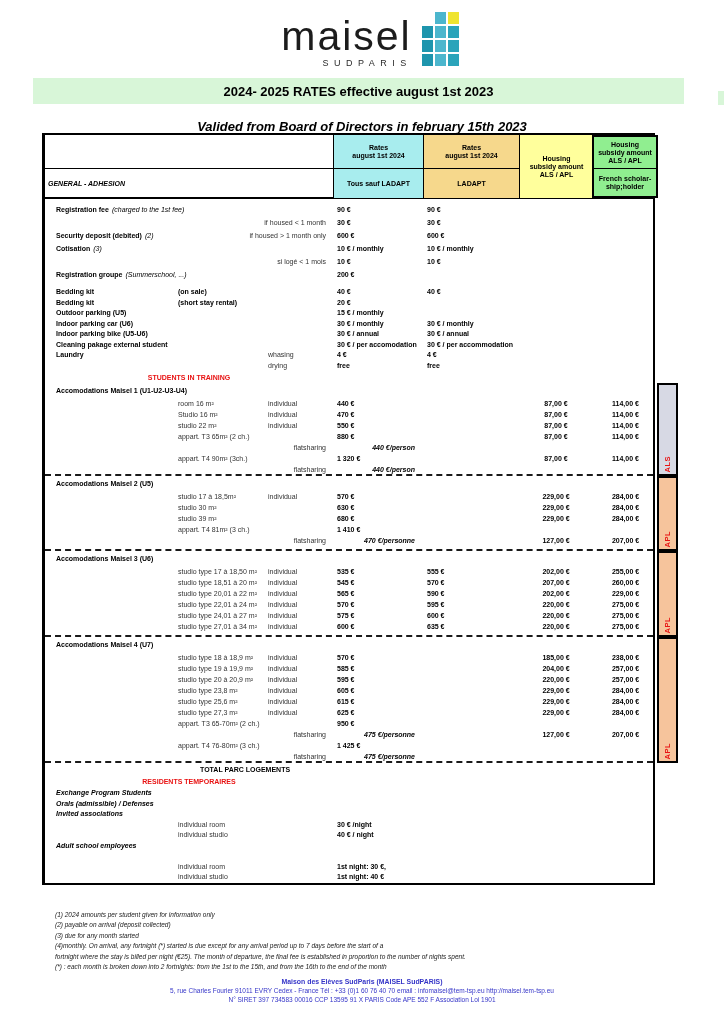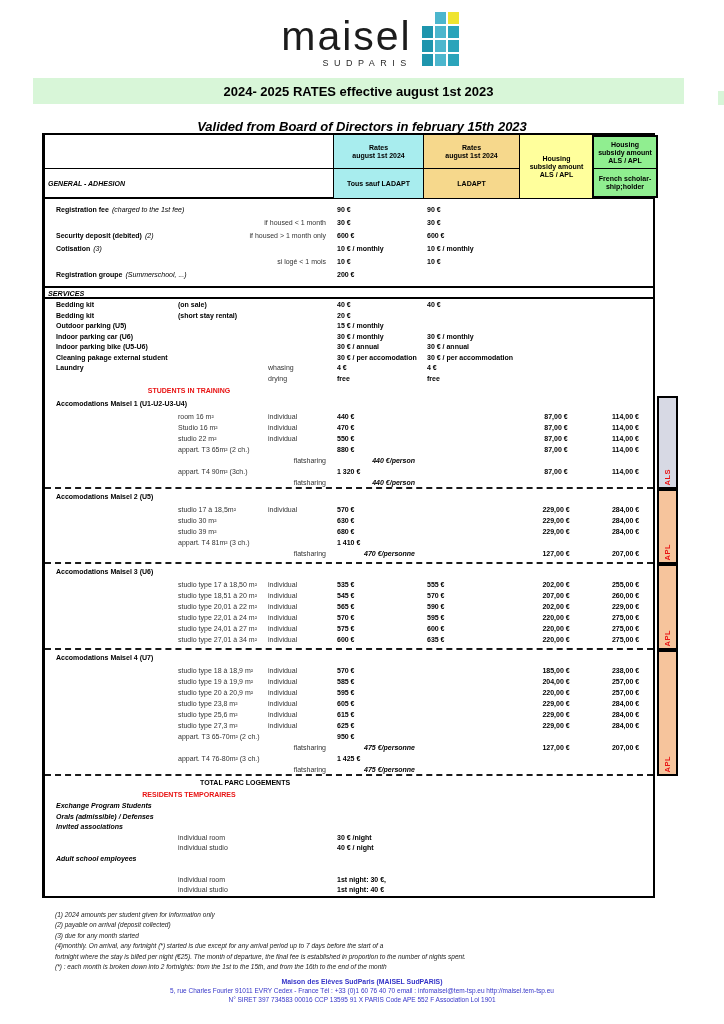--- a/index.html
+++ b/index.html
@@ -281,23 +281,20 @@
             <span class="l-ind"></span>
             <span class="l-right"></span>
             <b class="v-cyan">200 €</b>
             <b class="v-cyanr"></b>
             <b class="v-tan"></b>
             <span class="v-yellow"></span>
             <span class="v-green"></span>
           </div>
         </div>
 
-      <div class="secrow">
-        <span class="sec-label">SERVICES</span>
-      </div>
       <div class="sec rows105">
 
           <div class="trow">
             <span class="ll"><b class="l-main">Bedding kit</b><i class="l-note"></i></span>
             <b class="l-mid">(on sale)</b>
             <span class="l-type"></span>
             <span class="l-ind"></span>
             <span class="l-right"></span>
             <b class="v-cyan">40 €</b>
             <b class="v-cyanr"></b>

